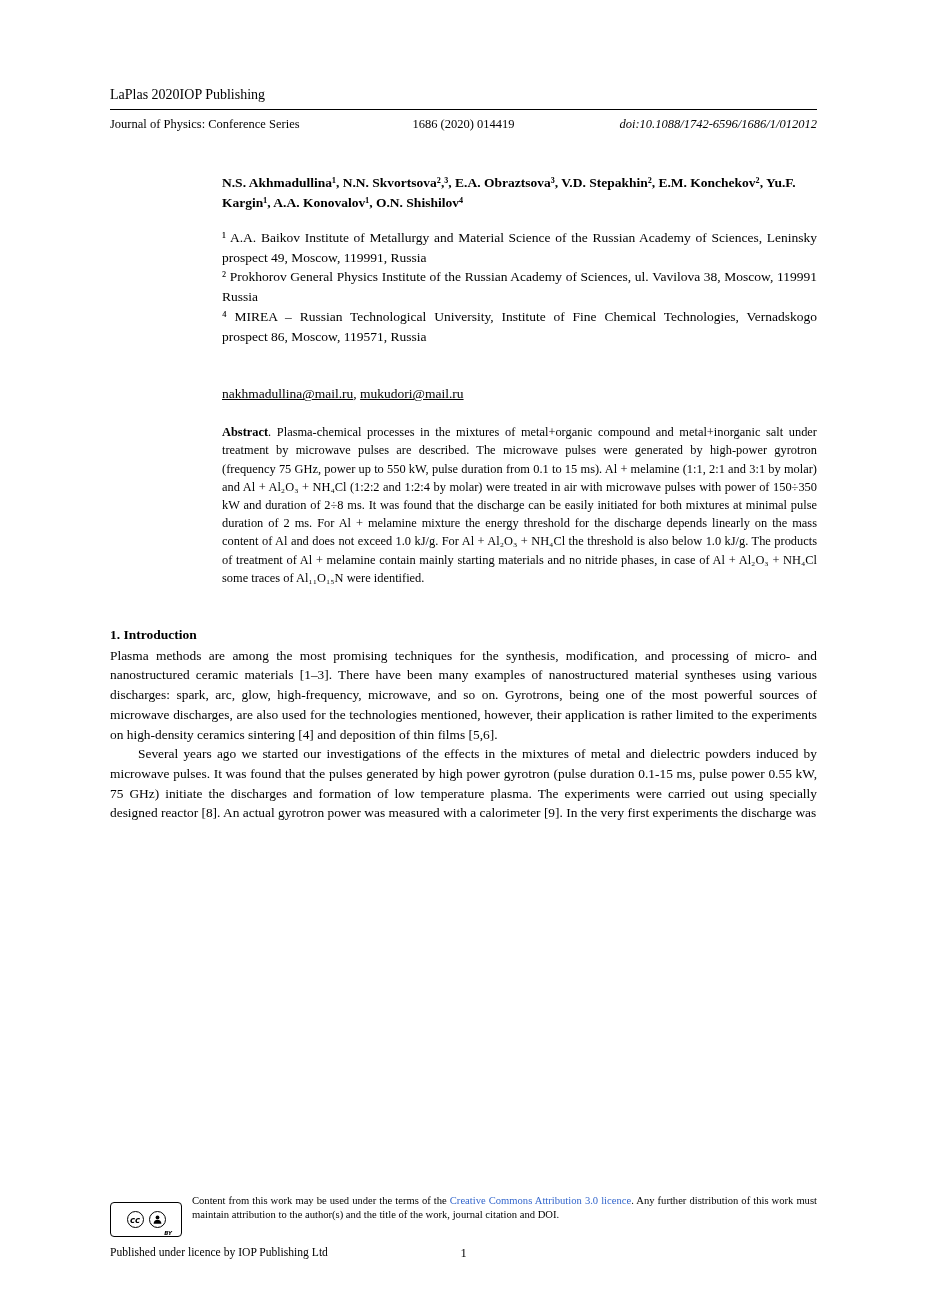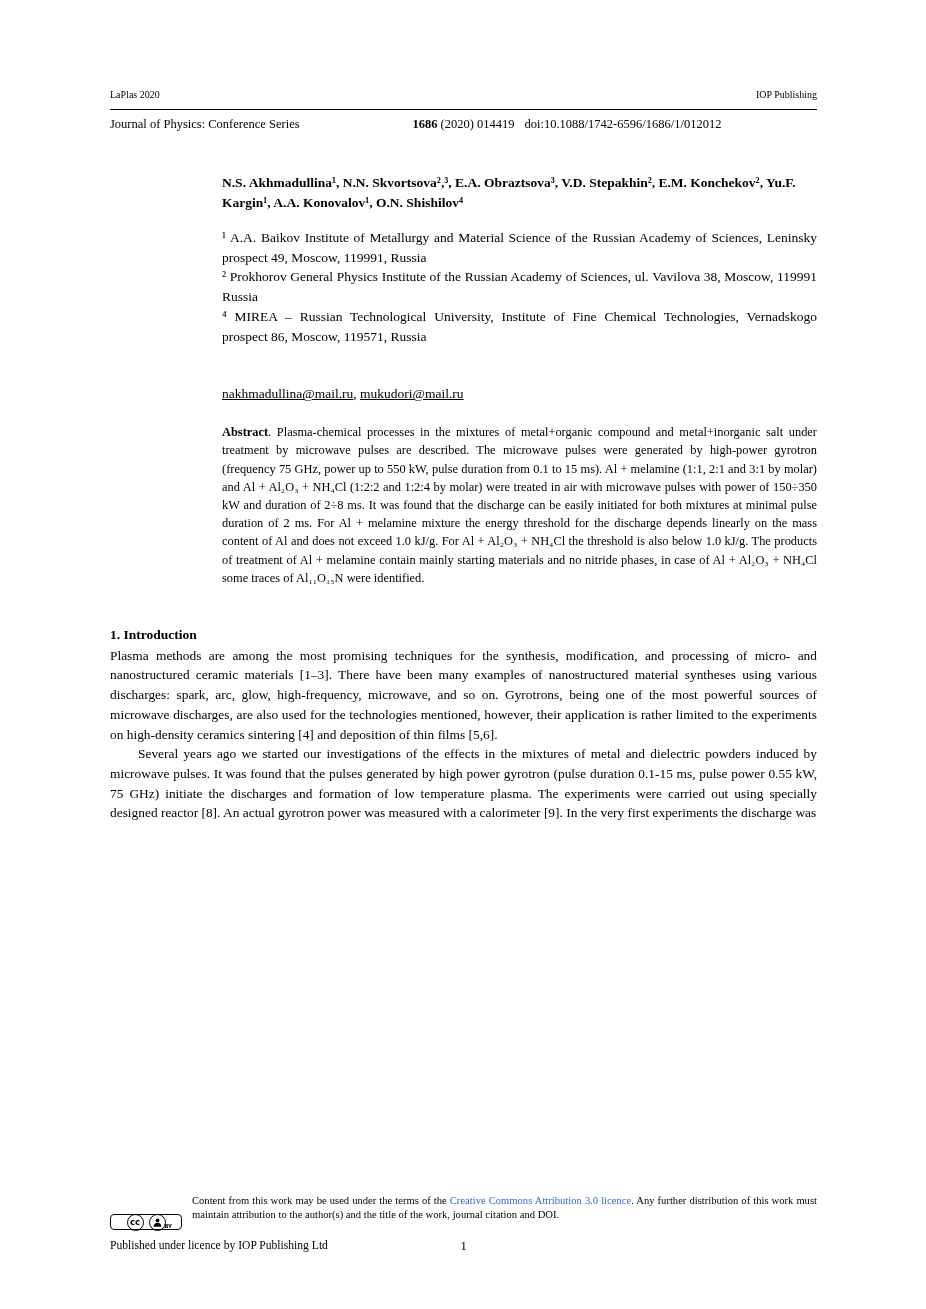--- a/index.html
+++ b/index.html
@@ -5,45 +5,45 @@
   :root { --link_blue:#3366CC; --text:#000000; --background:#FFFFFF; }
   * { box-sizing: border-box; }
   html,body { margin:0; padding:0; background:#fff; }
   .page {
     width:926px; height:1309px; position:relative; overflow:hidden;
     background:var(--background); color:var(--text);
     font-family:"Liberation Serif","DejaVu Serif",serif;
     padding:88px 109px 0 110px;
   }
   
-  .header-row1 { display:flex; justify-content:space-between; font-size:10px; line-height:14px; }
+  .header-row1 { display:flex; justify-content:flex-start; font-size:14px; line-height:14px; }
   .header-rule { border:none; border-top:1px solid #000; margin:7px 0 0 0; }
   .header-row2 { display:grid; grid-template-columns:1fr auto 1fr; margin-top:7px; font-size:12.5px; line-height:14px; }
   .header-row2 .cite { text-align:center; white-space:nowrap; padding:0 10px; }
-  .header-row2 .cite b { font-weight:bold;margin-top:39px; }
-  .header-row2 .doi { white-space:nowrap; }
+  .header-row2 .cite b { font-weight:normal;margin-top:39px; }
+  .header-row2 .doi { text-align:right; white-space:nowrap;font-style:italic; }
   
   .paper-title { font-size:23px; font-weight:bold; line-height:30.5px; margin:176px 0 0 0; width:707px; }
   
   .block-indent { margin-left:112px; width:595px; }
   .authors { font-weight:bold; font-size:13.5px; line-height:20px; margin:42px 0 0 0; }
   .affiliations { margin-top:15px; font-size:13.5px; line-height:19.7px; text-align:justify; }
   .affiliation { margin:0; }
   .emails { margin:40px 0 0 0; font-size:13.5px; }
   .email-link { color:var(--text); text-decoration:underline; cursor:pointer; }
   .abstract { margin:21px 0 0 0; font-size:12.4px; line-height:18.2px; text-align:justify; }
   
   .section-heading { font-size:13.5px; font-weight:bold; margin:38px 0 1px 0; line-height:19.7px; }
   .body-para { font-size:13.4px; line-height:19.7px; text-align:justify; margin:0; width:707px; }
   .indent-para { text-indent:28px; }
   
   .page-footer { position:absolute; left:110px; right:109px; top:1194px; }
   .license-row { display:flex; gap:10px; align-items:flex-start; }
-  .cc-badge { flex:0 0 auto; width:72px; height:16px; border:1px solid #000; border-radius:4px;
-              position:relative; display:flex; align-items:center; justify-content:center; gap:5px; margin-top:20px; }
+  .cc-badge { flex:0 0 auto; width:72px; height:35px; border:1px solid #000; border-radius:4px;
+              position:relative; display:flex; align-items:center; justify-content:center; gap:5px; margin-top:8px;font-style:italic; }
   .cc-circle { width:17px; height:17px; border:1.6px solid #000; border-radius:50%;
                display:flex; align-items:center; justify-content:center;
                font-size:8.5px; font-weight:bold; font-family:"DejaVu Sans",sans-serif; }
   .by-label { position:absolute; right:9px; bottom:0px; font-size:5.5px; font-weight:bold; font-family:"DejaVu Sans",sans-serif; }
   .license-text { font-size:10.6px; line-height:13.8px; text-align:justify; }
   .license-link { color:var(--link_blue); text-decoration:none; cursor:pointer; }
   .publish-row { margin-top:9px; position:relative; font-size:11.6px; line-height:14px; }
   .page-number { position:absolute; left:0; right:0; text-align:center; font-size:12.5px; }
 </style>
 </head>

